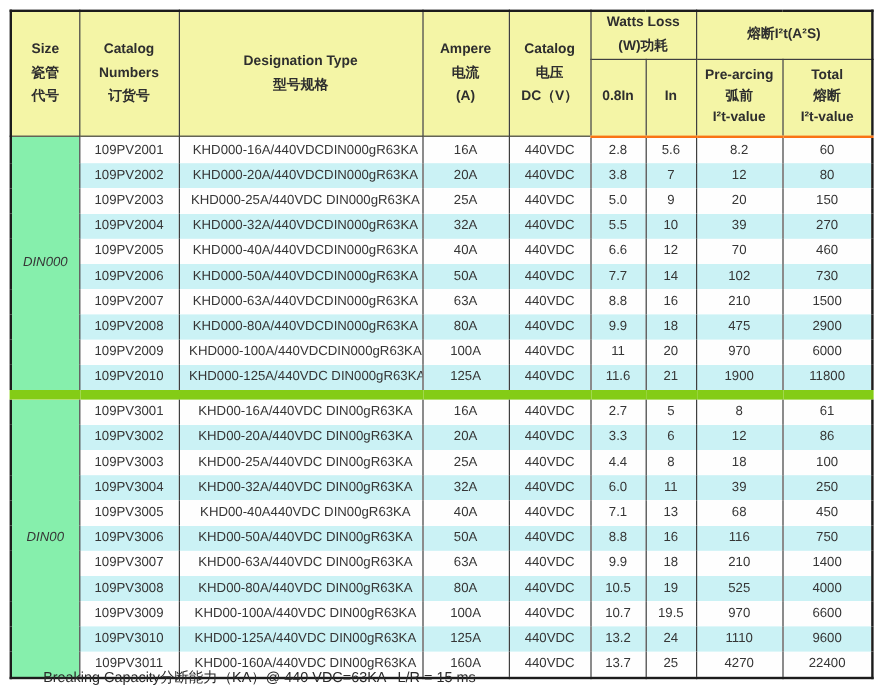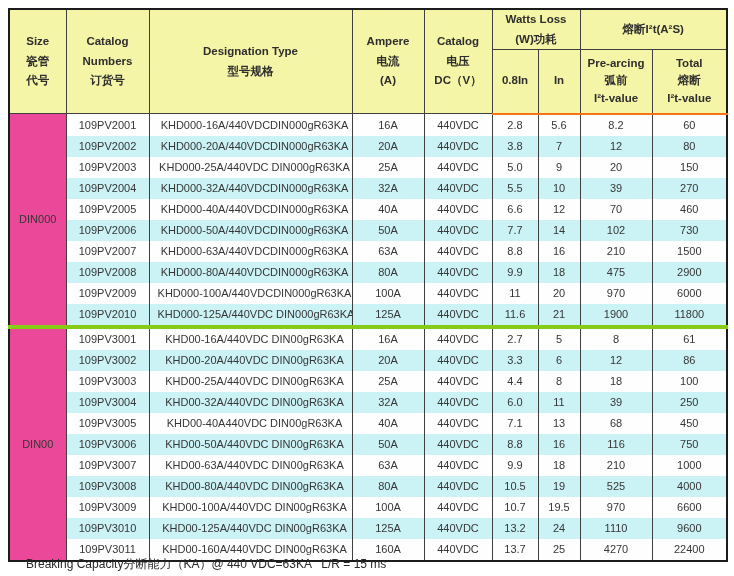--- a/index.html
+++ b/index.html
@@ -42,25 +42,25 @@
     color: #363636;
     text-align: center;
     height: 21px;
     padding: 0;
     background: #fefefe;
     overflow: hidden;
     white-space: nowrap;
   }
   tbody td.alt { background: #CBF2F5; }
   tbody td.designation { text-align: center; padding-left: 8px; }
-  tbody td.size-cell { background: #ec4899; vertical-align: middle; }
-  tbody tr.group-start td { border-top: 4px solid #84cc16; }
+  tbody td.size-cell { background: #86efac; vertical-align: middle; font-style: italic; }
+  tbody tr.group-start td { border-top: 8px solid #84cc16; }
   .footer-note {
     position: absolute;
-    left: 26px;
+    left: 36px;
     top: 556px;
     font-size: 12px;
     color: #2a2a2a;
     white-space: pre;
   }
 </style>
 </head>
 <body>
 
 <div class="page">
@@ -271,21 +271,21 @@
           <td class="alt">750</td>
         </tr>
         <tr>
           <td>109PV3007</td>
           <td class="designation">KHD00-63A/440VDC DIN00gR63KA</td>
           <td>63A</td>
           <td>440VDC</td>
           <td>9.9</td>
           <td>18</td>
           <td>210</td>
-          <td>1000</td>
+          <td>1400</td>
         </tr>
         <tr>
           <td class="alt">109PV3008</td>
           <td class="designation alt">KHD00-80A/440VDC DIN00gR63KA</td>
           <td class="alt">80A</td>
           <td class="alt">440VDC</td>
           <td class="alt">10.5</td>
           <td class="alt">19</td>
           <td class="alt">525</td>
           <td class="alt">4000</td>

